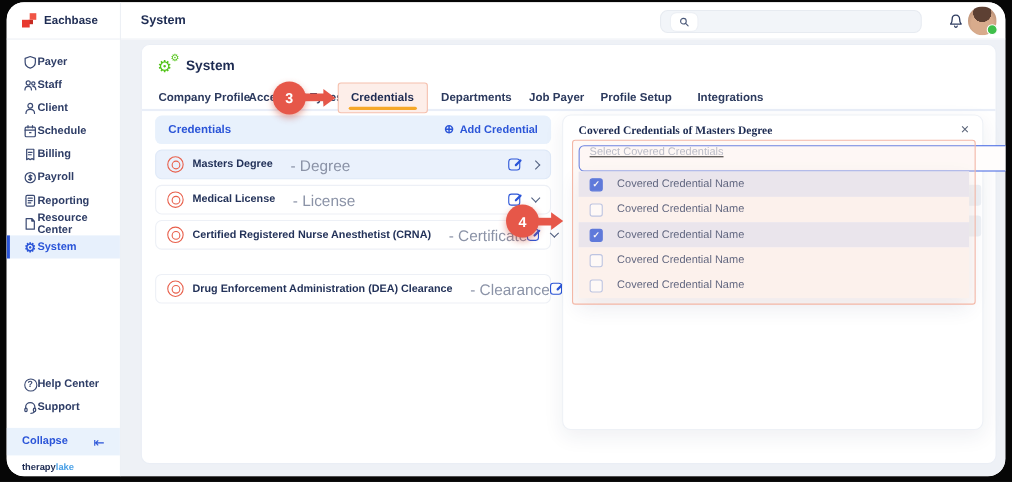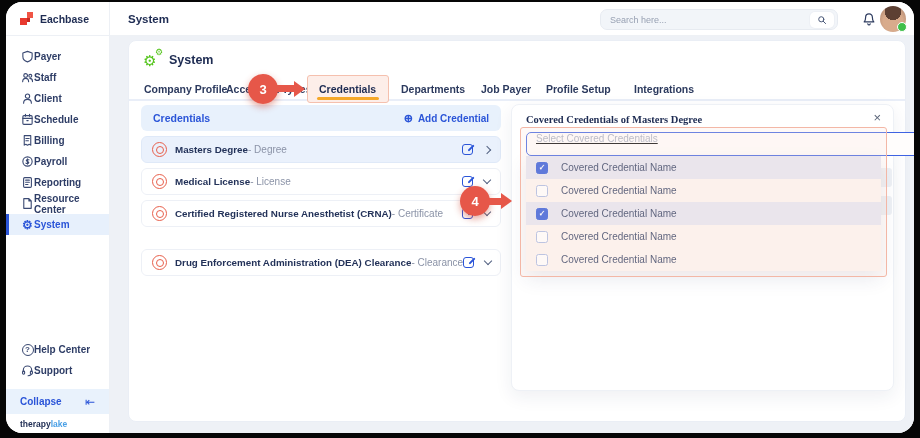--- a/index.html
+++ b/index.html
@@ -70,21 +70,21 @@
   .cred-panel { position:absolute; left:12px; top:64px; width:360px; }
   .cred-head { height:26px; background:#e8f1fc; border-radius:6px; display:flex; align-items:center; justify-content:space-between; padding:0 12px; }
   .cred-head-title { font-size:10.5px; font-weight:700; color:#2b55d8; }
   .add-btn { display:flex; align-items:center; gap:5px; color:#2b55d8; font-size:10px; font-weight:600; cursor:pointer; }
   .plus-ic { font-size:11px; line-height:1; }
   .crow { position:absolute; left:0; width:360px; height:27px; background:#fff; border:1px solid #edf0f6; border-radius:6px; display:flex; align-items:center; padding:0 10px; cursor:pointer; }
   .crow.selected { background:#eaf1fc; border-color:#dfe9f8; }
   .medal { width:15px; height:15px; border:1.3px solid #e8604c; border-radius:50%; position:relative; margin-right:8px; flex:0 0 auto; }
   .medal::after { content:""; position:absolute; inset:2.5px; border:1.1px solid #e8604c; border-radius:50%; }
   .crow-name { font-size:9.8px; font-weight:700; color:#233259; white-space:nowrap; }
-  .crow-type { font-size:10px; color:#8b93a7; margin-left:0; white-space:nowrap; }
+  .crow-type { font-size:14px; color:#8b93a7; margin-left:16px; white-space:nowrap; }
   .crow-ctrl { margin-left:auto; display:flex; align-items:center; gap:11px; }
   .edit-ic { width:11px; height:11px; border:1.3px solid #2b55d8; border-radius:3px; position:relative; cursor:pointer; }
   .edit-ic::after { content:""; position:absolute; width:8px; height:1.8px; background:#2b55d8; border-radius:1px; transform:rotate(-45deg); top:1.5px; right:-3px; }
   .chev { width:6px; height:6px; border-right:1.6px solid #526081; border-bottom:1.6px solid #526081; cursor:pointer; }
   .chev.right { transform:rotate(-45deg); }
   .chev.down { transform:rotate(45deg); margin-top:-3px; }
 
   
   .rpanel { position:absolute; left:382px; top:63px; width:383px; height:287px; background:#fff; border:1px solid #eef1f6; border-radius:8px; box-shadow:0 6px 18px rgba(30,45,90,.07); }
   .rpanel-title { position:absolute; left:14px; top:9px; font-size:10.5px; font-weight:700; color:#1d2b52;font-family:Liberation Serif, serif; }
@@ -221,21 +221,20 @@
       <span class="collapse-ic">⇤</span>
     </div>
     <div class="brandfoot">
       <span class="p1">therapy</span><span class="p2">lake</span>
     </div>
   </div>
 
   <div class="topbar">
     <div class="topbar-title">System</div>
     <div class="search-box">
-      <input type="text" placeholder="Search here..." style="">
       <span class="search-btn">
         <svg viewBox="0 0 14 14">
             <circle cx="6" cy="6" r="3.6"></circle>
             <path d="M8.8 8.8 L12 12"></path>
           </svg>
       </span>
     </div>
     <span class="bell">
       <svg viewBox="0 0 14 15">
           <path d="M7 1.8 C4.8 1.8 3.6 3.4 3.6 5.4 C3.6 8.2 2.6 9.2 2.2 9.9 H11.8 C11.4 9.2 10.4 8.2 10.4 5.4 C10.4 3.4 9.2 1.8 7 1.8 Z"></path>

